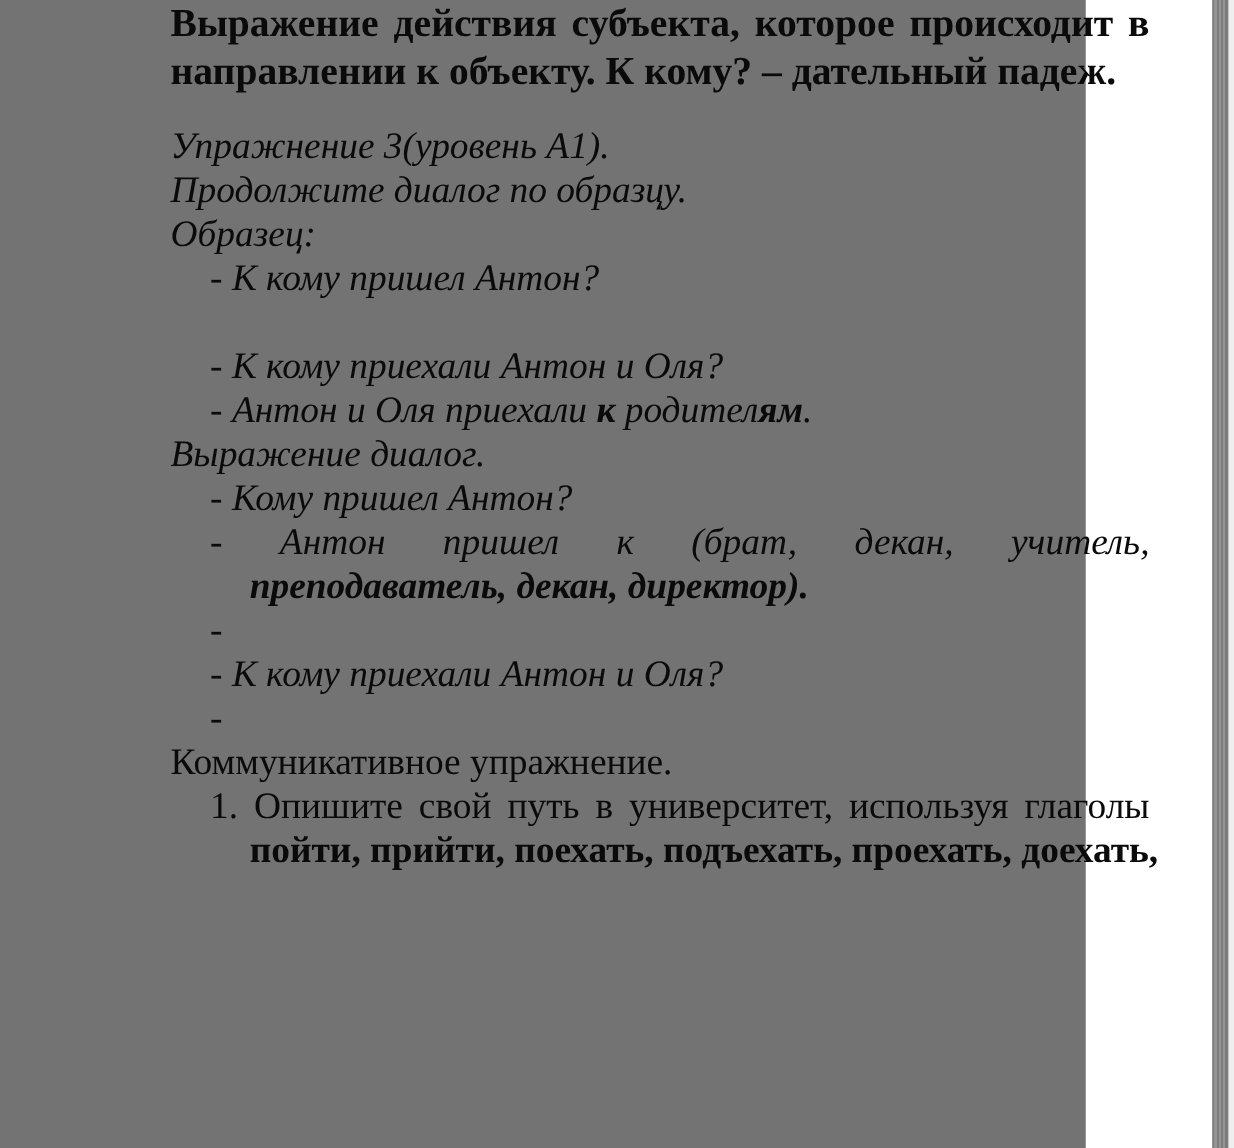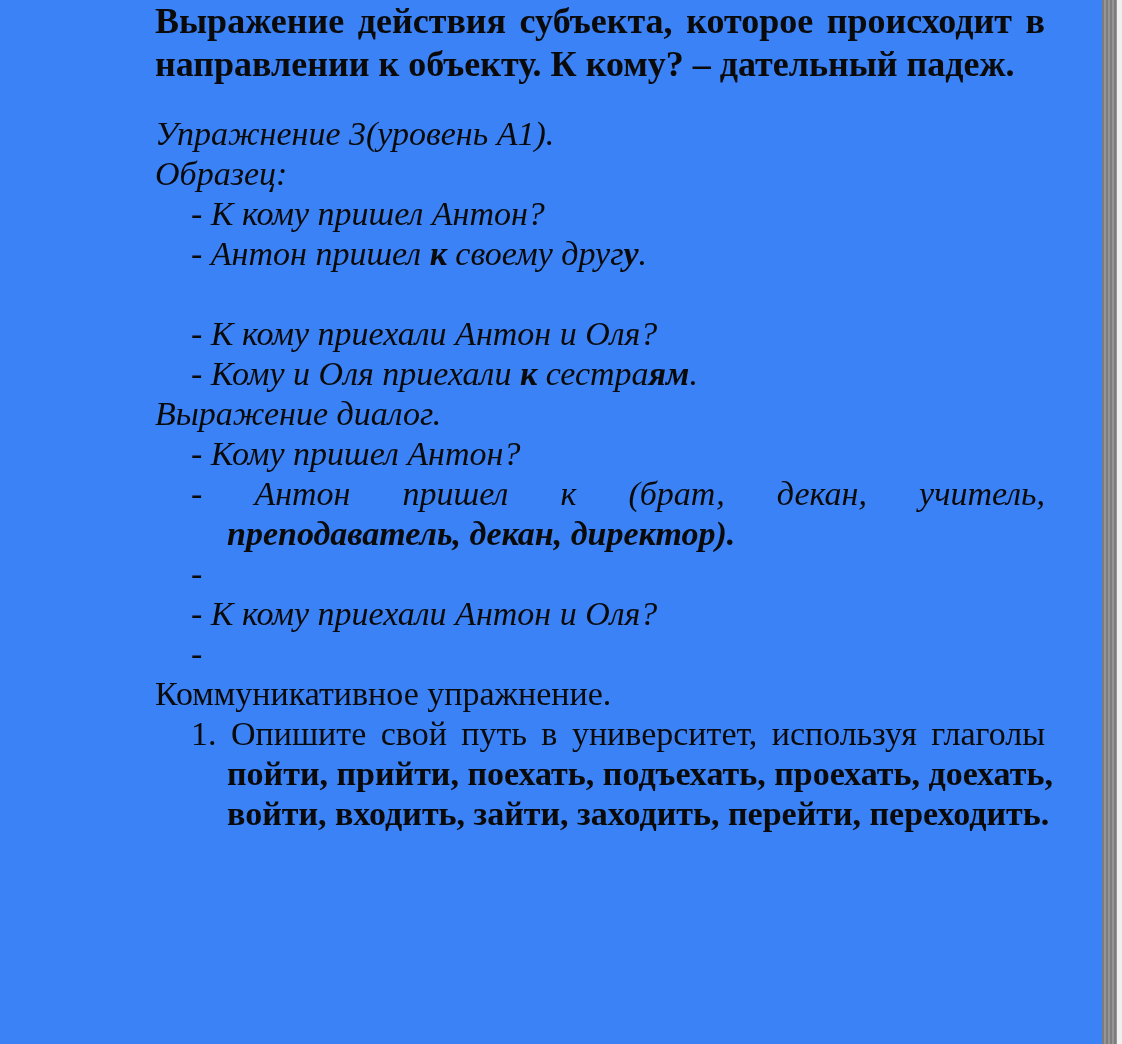--- a/index.html
+++ b/index.html
@@ -2,21 +2,21 @@
 <html><head>
 <meta charset="utf-8">
 <style>
   html,body{margin:0;padding:0;}
   body{
     width:1122px;height:1044px;overflow:hidden;
     background:#ffffff;
     font-family:"Liberation Serif","DejaVu Serif",serif;
     color:#0a0a0a;
   }
-  .page{position:relative;width:1122px;height:1044px;background:#3b82f6;}
+  .page{position:relative;width:987px;height:1044px;background:#737373;}
   .text-block{
     position:absolute;left:155px;top:0;width:890px;
   }
   .line{
     font-size:34px;line-height:40px;
     white-space:nowrap;
     text-align:left;
   }
   .heading{
     font-weight:bold;font-size:36px;line-height:43px;
@@ -45,33 +45,32 @@
 </style>
 </head>
 <body>
 
 <div class="page">
   <div class="text-block">
       <div class="line heading justify"><span>Выражение действия субъекта, которое происходит в</span></div>
       <div class="line heading"><span>направлении к объекту. К кому? – дательный падеж.</span></div>
       <div class="line spacer-sm"></div>
       <div class="line italic"><span>Упражнение 3(уровень А1).</span></div>
+      <div class="line italic"><span>Продолжите диалог по образцу.</span></div>
       <div class="line italic"><span>Образец:</span></div>
       <div class="line italic indent1"><span>- К кому пришел Антон?</span></div>
-      <div class="line italic indent1"><span>- Антон пришел </span><span class="seg-bold">к</span><span> своему друг</span><span class="seg-bold">у</span><span>.</span></div>
       <div class="line spacer"></div>
       <div class="line italic indent1"><span>- К кому приехали Антон и Оля?</span></div>
-      <div class="line italic indent1"><span>- Кому и Оля приехали </span><span class="seg-bold">к</span><span> сестра</span><span class="seg-bold">ям</span><span>.</span></div>
+      <div class="line italic indent1"><span>- Антон и Оля приехали </span><span class="seg-bold">к</span><span> родител</span><span class="seg-bold">ям</span><span>.</span></div>
       <div class="line italic"><span>Выражение диалог.</span></div>
       <div class="line italic indent1"><span>- Кому пришел Антон?</span></div>
       <div class="line italic indent1 justify"><span>- Антон пришел к (брат, декан, учитель,</span></div>
       <div class="line italic indent2"><span>преподаватель, декан, директор).</span></div>
       <div class="line italic indent1"><span>-</span></div>
       <div class="line italic indent1"><span>- К кому приехали Антон и Оля?</span></div>
       <div class="line italic indent1"><span>-</span></div>
       <div class="line "><span>Коммуникативное упражнение.</span></div>
       <div class="line indent1 justify"><span>1. Опишите свой путь в университет, используя глаголы</span></div>
       <div class="line indent2 justify"><span>пойти, прийти, поехать, подъехать, проехать, доехать,</span></div>
-      <div class="line indent2 justify"><span>войти, входить, зайти, заходить, перейти, переходить.</span></div>
     </div>
   <div class="edge-bar"></div>
   <div class="edge-right"></div>
 </div>
 
 </body></html>

